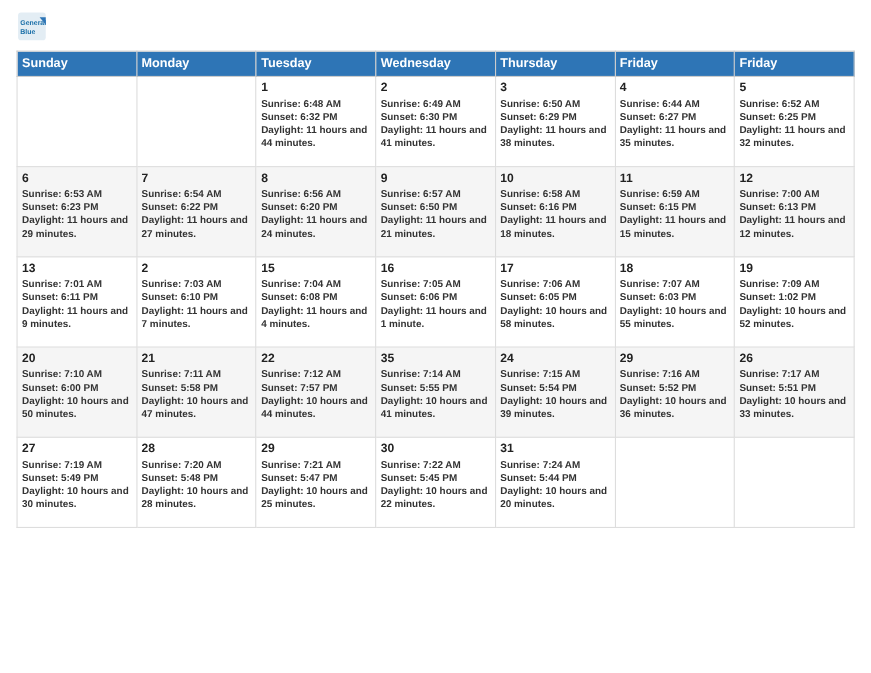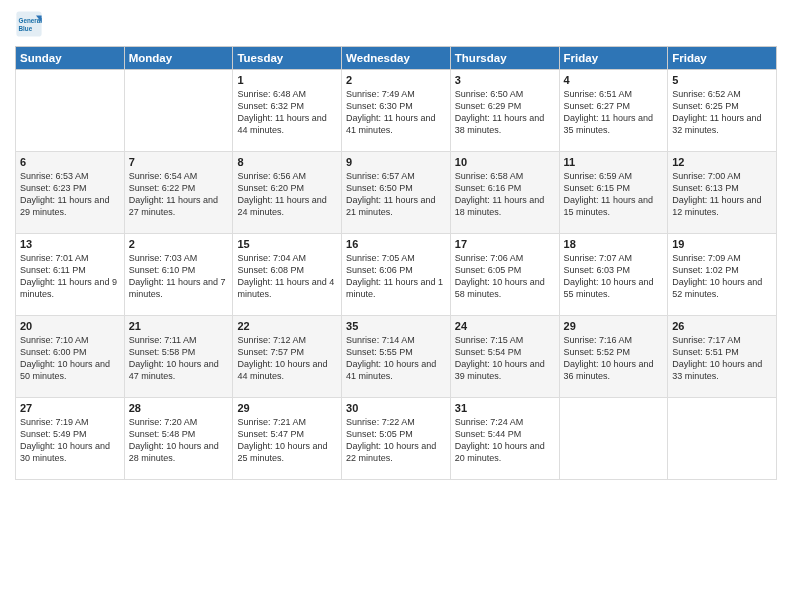--- a/index.html
+++ b/index.html
@@ -84,20 +84,21 @@
     .day-num {
       font-weight: bold;
       font-size: 11px;
       display: block;
       margin-bottom: 2px;
     }
     .day-info {
       font-size: 9px;
       line-height: 1.35;
       color: #333;
+      font-weight: bold;
     }
   </style>
 </head>
 <body>
 
 <div class="page">
   <div class="header">
     <div class="logo">
       <svg class="logo-icon" viewBox="0 0 40 40" width="40" height="40">
         <rect x="2" y="2" width="36" height="36" rx="4" fill="#1a6fa8" opacity="0.12"></rect>
@@ -135,33 +136,33 @@
           <td></td>
           <td></td>
           <td>
             <span class="day-num">1</span>
             <div class="day-info">Sunrise: 6:48 AM
 Sunset: 6:32 PM
 Daylight: 11 hours and 44 minutes.</div>
           </td>
           <td>
             <span class="day-num">2</span>
-            <div class="day-info">Sunrise: 7:49 AM
+            <div class="day-info">Sunrise: 6:49 AM
 Sunset: 6:30 PM
 Daylight: 11 hours and 41 minutes.</div>
           </td>
           <td>
             <span class="day-num">3</span>
             <div class="day-info">Sunrise: 6:50 AM
 Sunset: 6:29 PM
 Daylight: 11 hours and 38 minutes.</div>
           </td>
           <td>
             <span class="day-num">4</span>
-            <div class="day-info">Sunrise: 6:51 AM
+            <div class="day-info">Sunrise: 6:44 AM
 Sunset: 6:27 PM
 Daylight: 11 hours and 35 minutes.</div>
           </td>
           <td>
             <span class="day-num">5</span>
             <div class="day-info">Sunrise: 6:52 AM
 Sunset: 6:25 PM
 Daylight: 11 hours and 32 minutes.</div>
           </td>
         </tr>
@@ -312,21 +313,21 @@
           </td>
           <td>
             <span class="day-num">29</span>
             <div class="day-info">Sunrise: 7:21 AM
 Sunset: 5:47 PM
 Daylight: 10 hours and 25 minutes.</div>
           </td>
           <td>
             <span class="day-num">30</span>
             <div class="day-info">Sunrise: 7:22 AM
-Sunset: 5:05 PM
+Sunset: 5:45 PM
 Daylight: 10 hours and 22 minutes.</div>
           </td>
           <td>
             <span class="day-num">31</span>
             <div class="day-info">Sunrise: 7:24 AM
 Sunset: 5:44 PM
 Daylight: 10 hours and 20 minutes.</div>
           </td>
           <td></td>
           <td></td>

